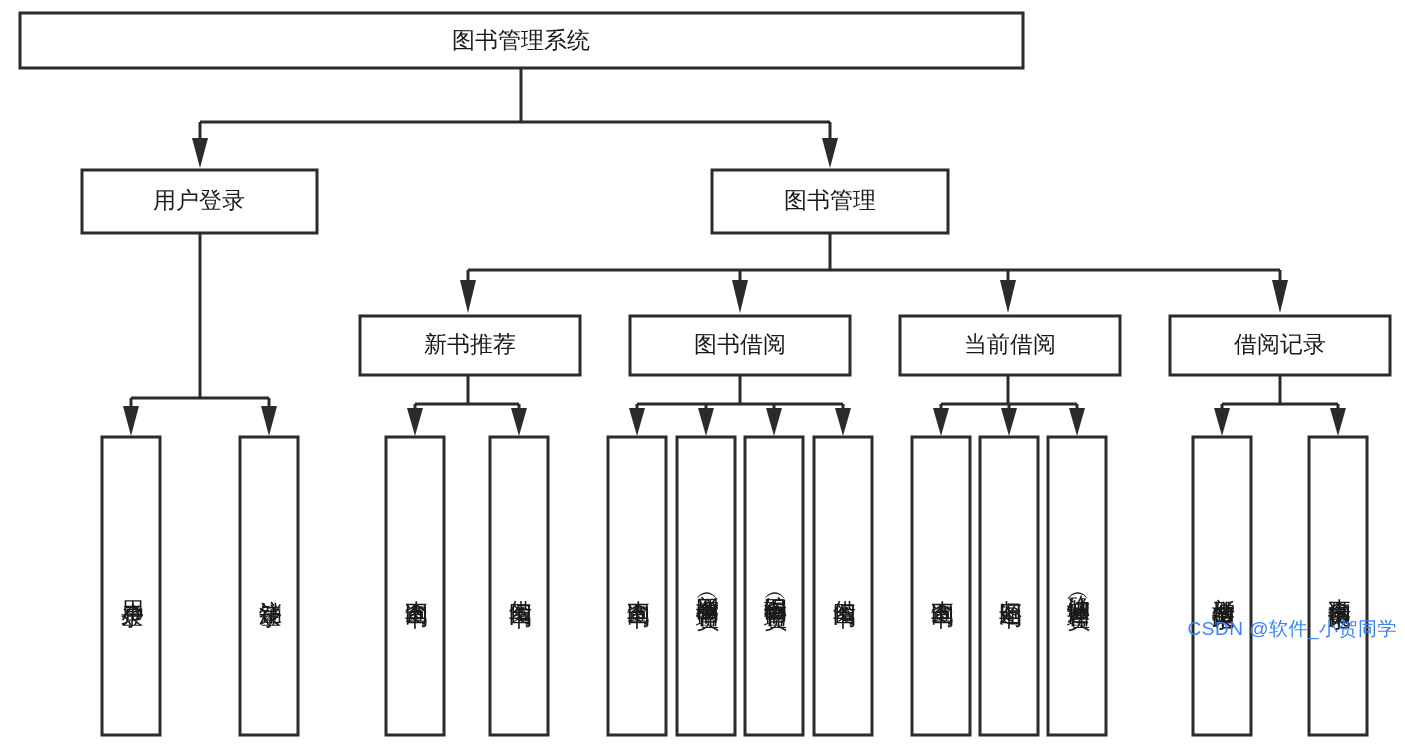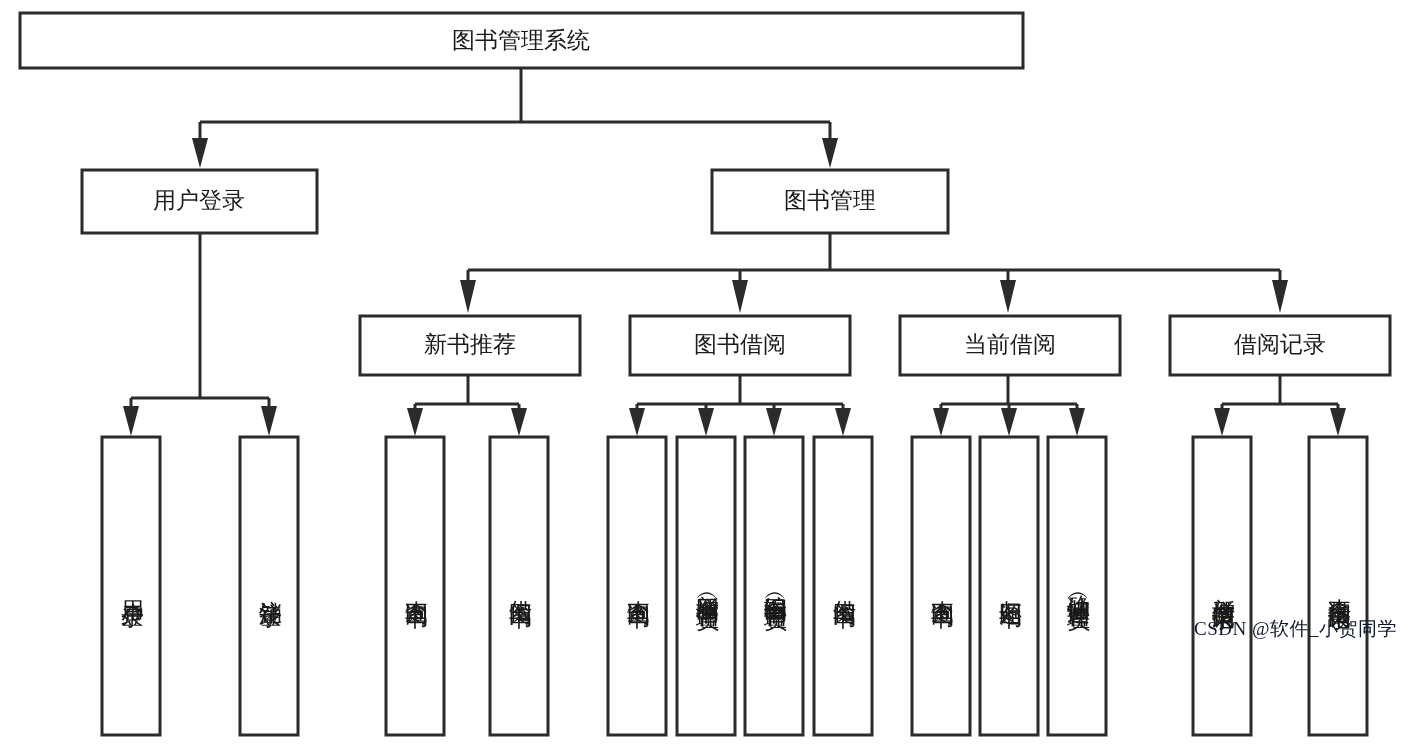--- a/index.html
+++ b/index.html
@@ -54,23 +54,23 @@
     stroke-linecap: butt;
   }
   .arrow-head {
     fill: #2b2b2b;
     stroke: none;
   }
   .watermark {
     position: absolute;
     right: 8px;
     bottom: 4px;
-    font-family: Liberation Serif, serif;
+    font-family: Liberation Sans, sans-serif;
     font-size: 19px;
-    color: #0f172a;
+    color: #3b82f6;
     white-space: nowrap;
     letter-spacing: 0.5px;
     pointer-events: none;
   }
 </style>
 </head>
 <body>
 
 <div id="diagram-root">
 

